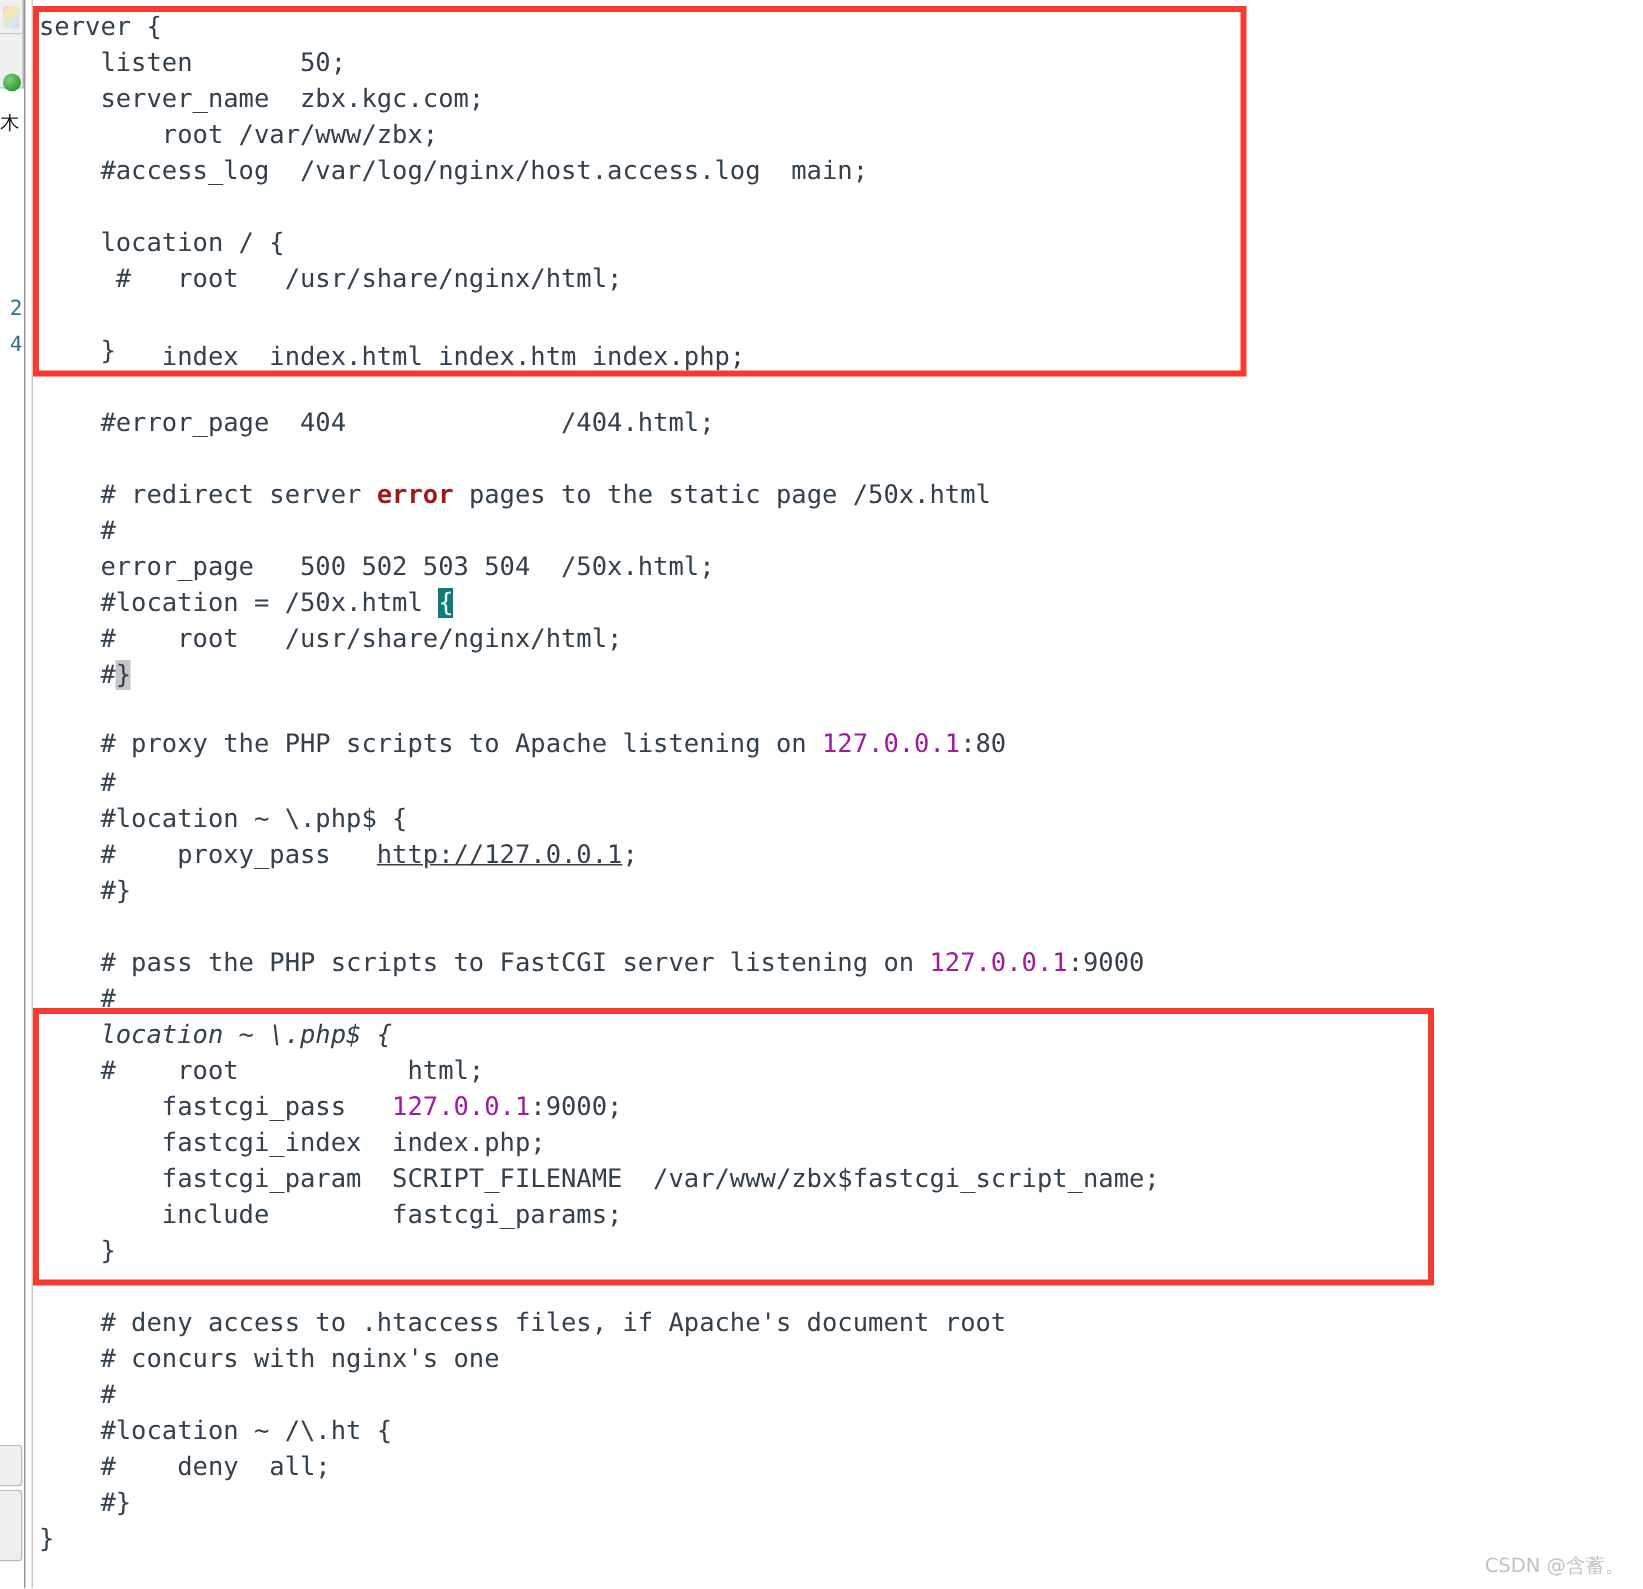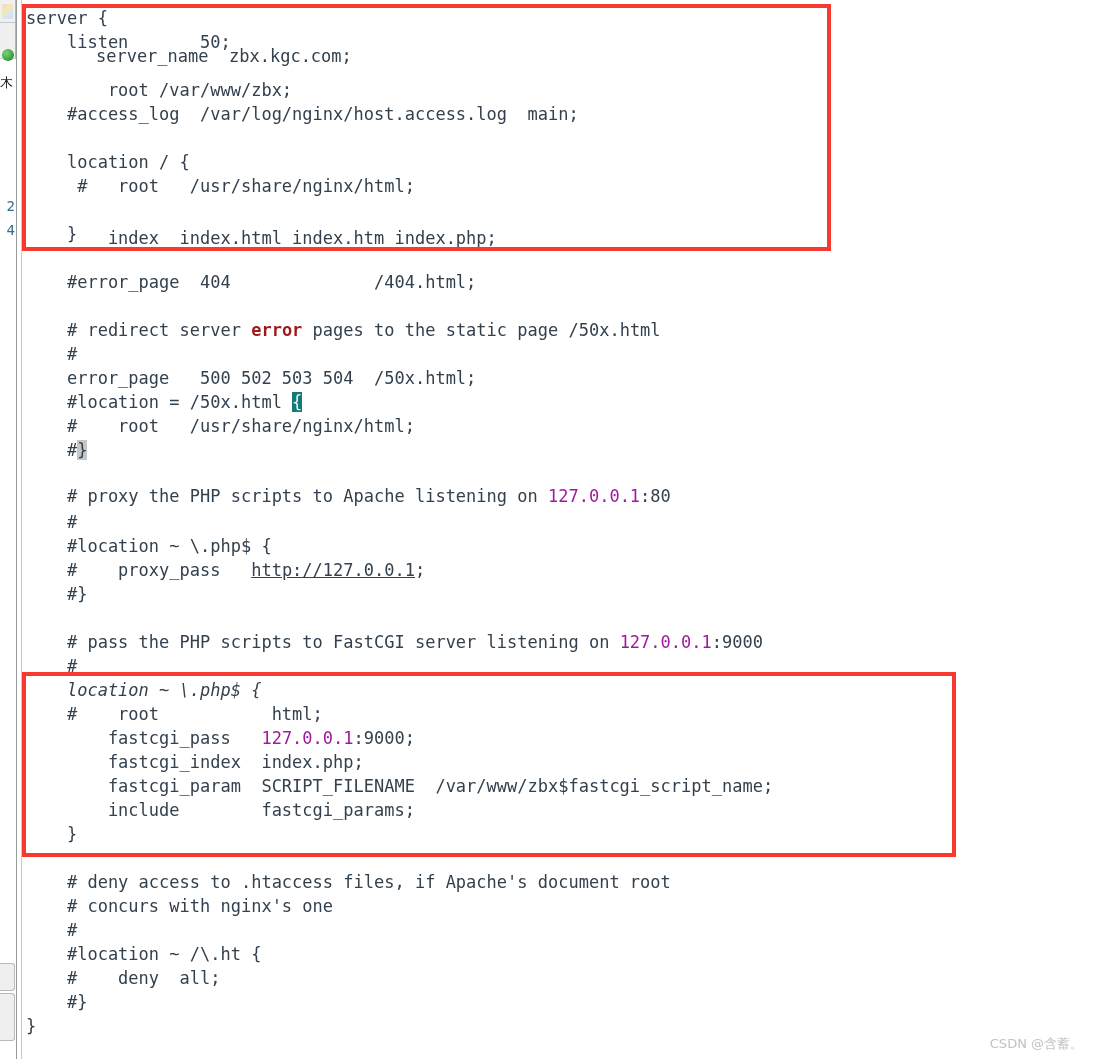--- a/index.html
+++ b/index.html
@@ -162,21 +162,21 @@
   <div class="line-no" style="top:222px;">4</div>
 
   <div id="gutter-rule"></div>
   <div id="gutter-rule2"></div>
 </div>
 
 <div id="code-surface">
 
   <div class="code-line" style="top:6px;">server {</div>
   <div class="code-line" style="top:30px;">    listen       50;</div>
-  <div class="code-line" style="top:44px;padding-left:29px;">    server_name  zbx.kgc.com;</div>
+  <div class="code-line" style="top:54px;">    server_name  zbx.kgc.com;</div>
   <div class="code-line" style="top:102px;">    #access_log  /var/log/nginx/host.access.log  main;</div>
   <div class="code-line" style="top:78px;">        root /var/www/zbx;</div>
   <div class="code-line" style="top:126px;"> </div>
   <div class="code-line" style="top:150px;">    location / {</div>
   <div class="code-line" style="top:174px;">     #   root   /usr/share/nginx/html;</div>
   <div class="code-line" style="top:198px;margin-top:28px;">        index  index.html index.htm index.php;</div>
   <div class="code-line" style="top:222px;">    }</div>
   <div class="code-line" style="top:246px;"> </div>
   <div class="code-line" style="top:270px;">    #error_page  404              /404.html;</div>
   <div class="code-line" style="top:294px;"> </div>

